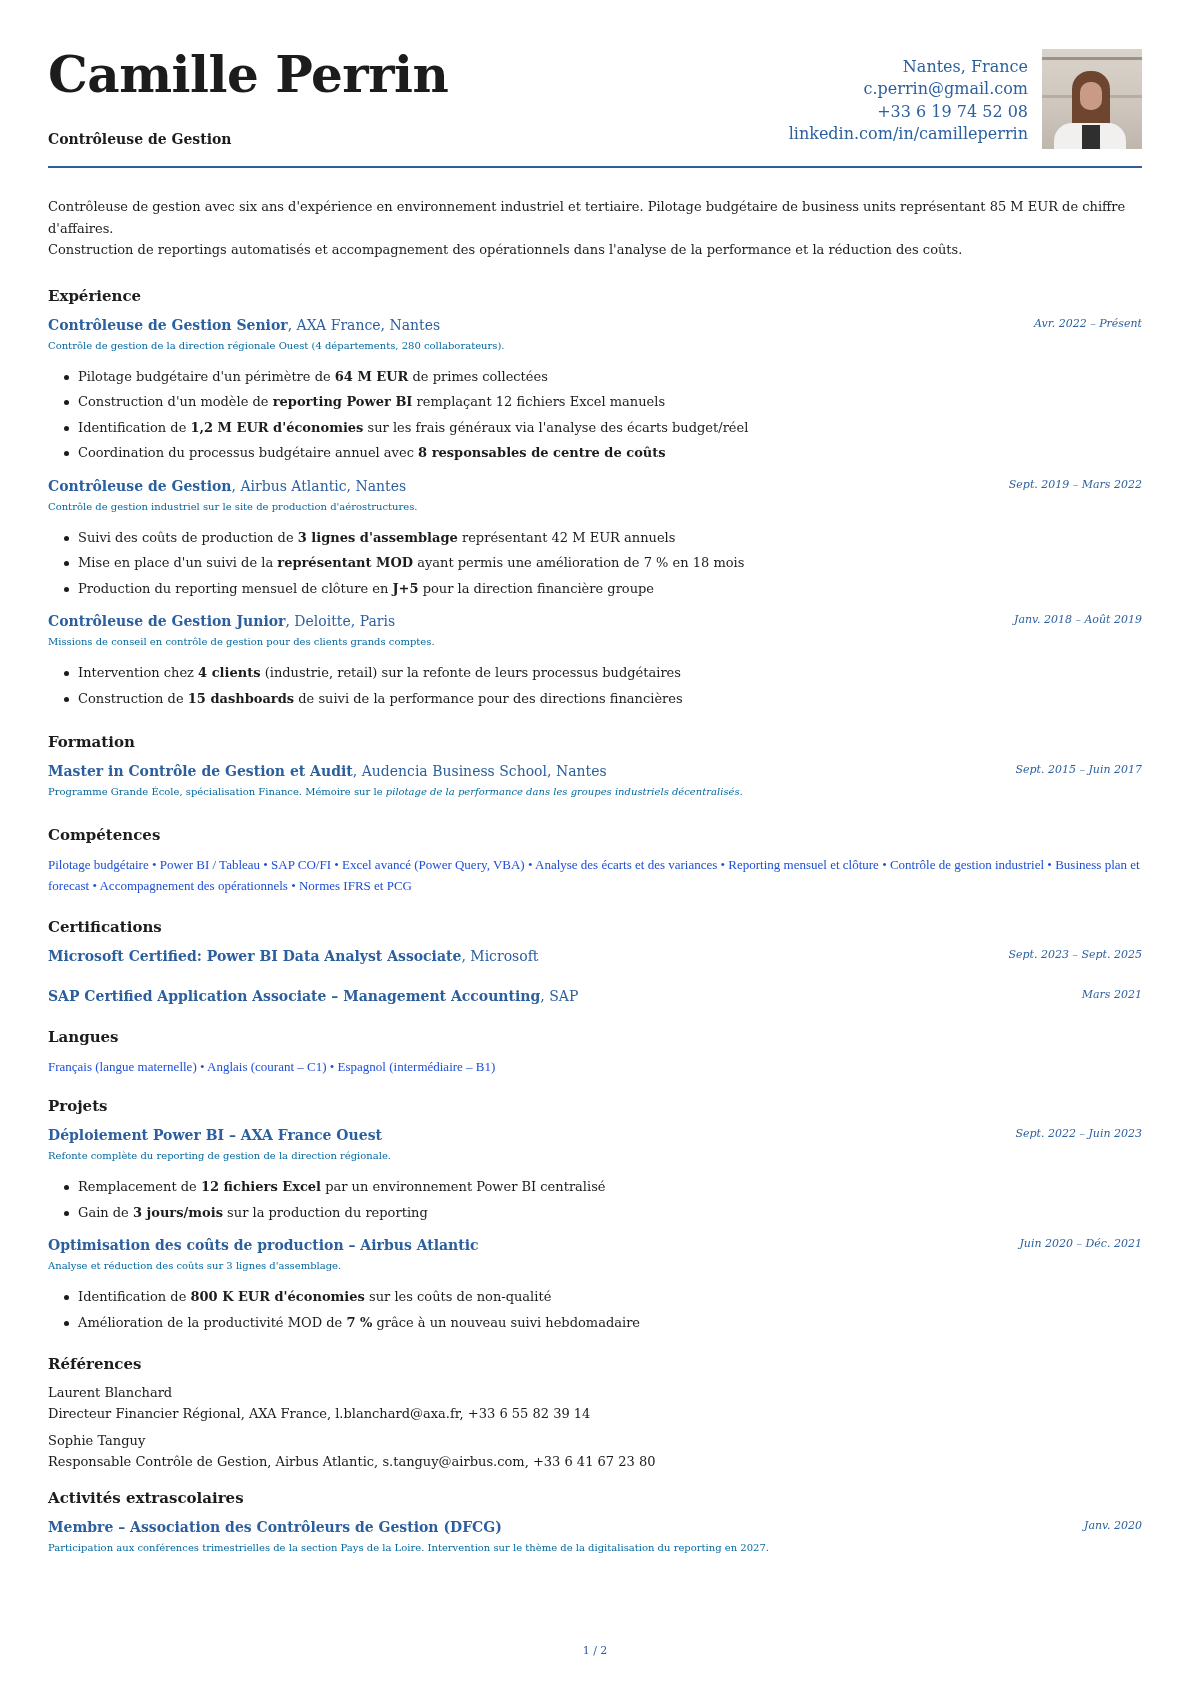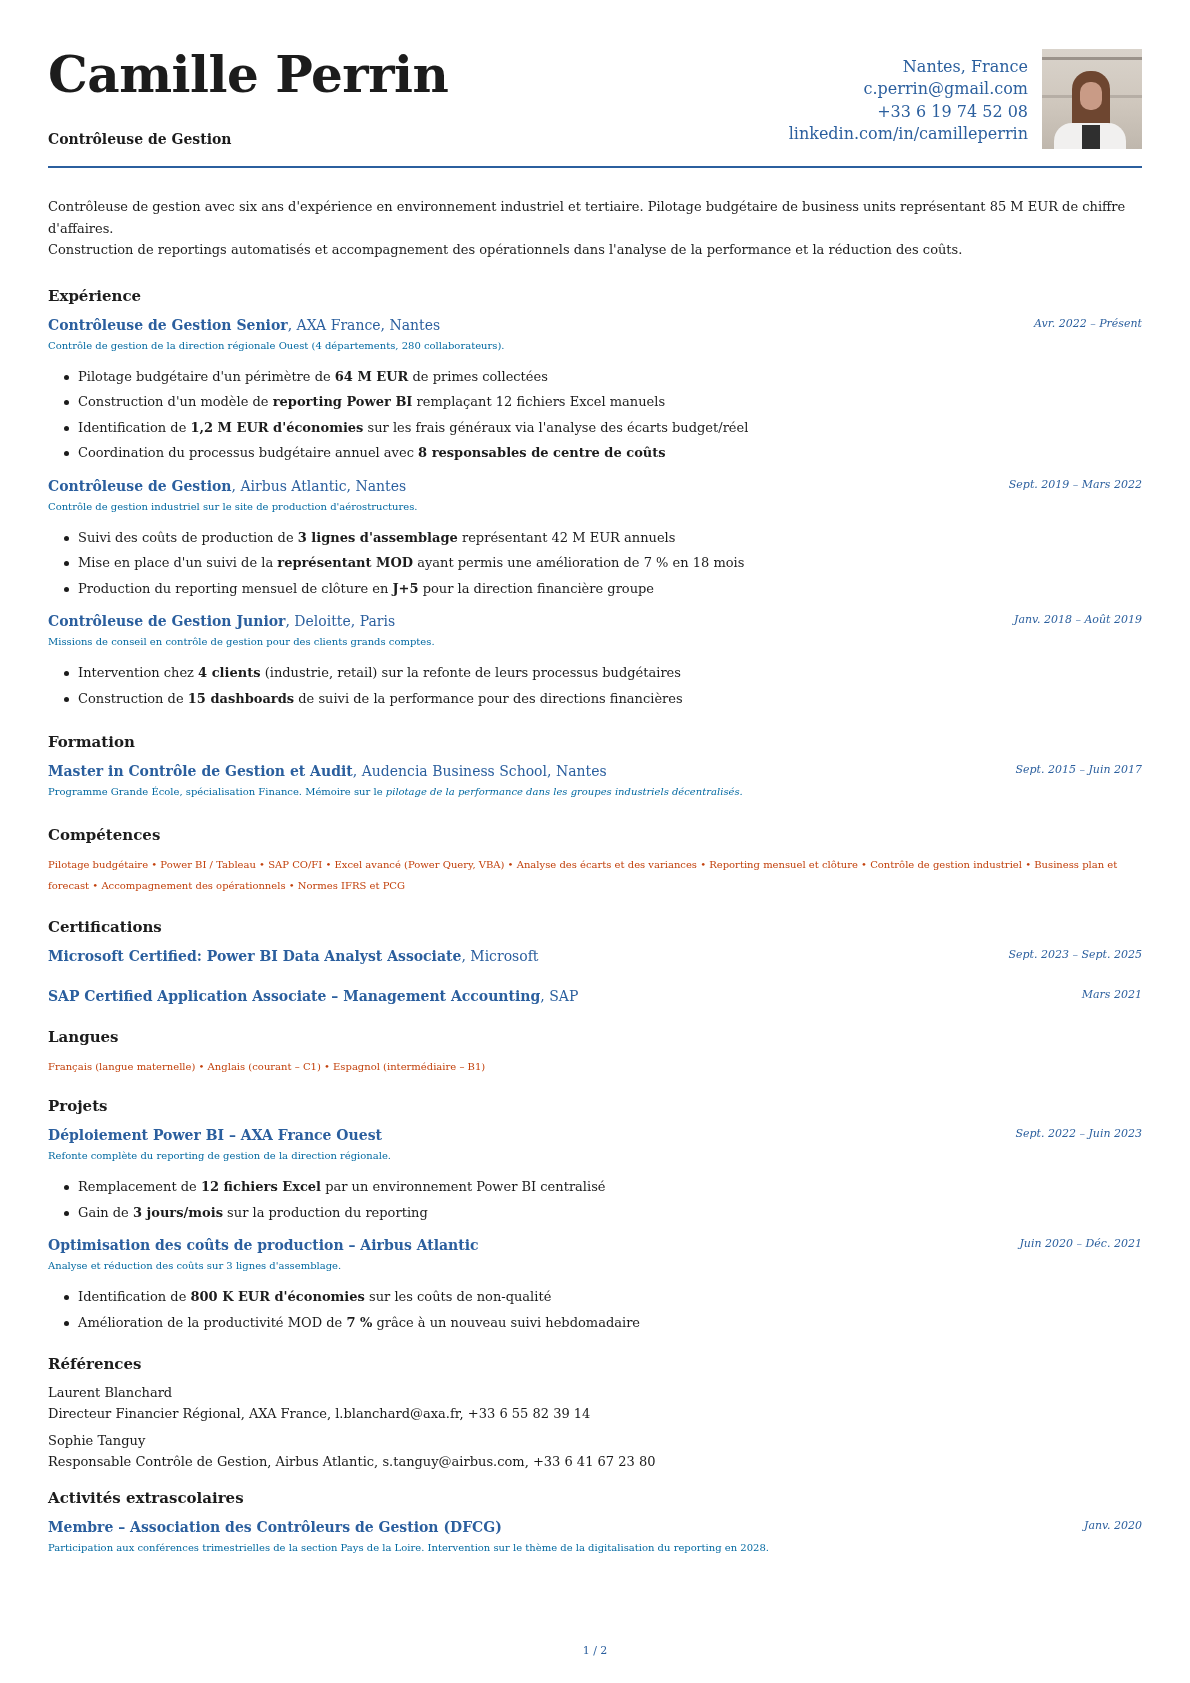--- a/index.html
+++ b/index.html
@@ -53,21 +53,21 @@
     .entry-desc i { font-style: italic; }
     ul.bullets { list-style: none; margin: 8px 0 0 0; padding: 0; }
     ul.bullets li {
       position: relative; padding-left: 30px; font-size: 13px; line-height: 25.5px; color: #1c1c1c;
     }
     ul.bullets li::before {
       content: ""; position: absolute; left: 16px; top: 11px; width: 5px; height: 5px; border-radius: 50%; background: #1c1c1c;
     }
     ul.bullets li b { font-weight: bold; }
     .entry + .entry { margin-top: 10px; }
-    .plain { font-size: 10px; line-height: 21px; color: #c2410c; }
+    .plain { font-size: 13px; line-height: 21px; color: #1d4ed8; font-family: Liberation Serif, serif; }
     .ref-name { font-weight: normal; font-size: 13px; line-height: 20px; margin-top: 4px; }
     .ref-detail { font-size: 13px; line-height: 22px; margin-bottom: 6px; }
     .footer {
       position: absolute; left: 0; right: 0; top: 1644px; text-align: center;
       font-size: 11px; color: #2b5f9e;
     }
   </style>
 </head>
 <body>
 
@@ -183,17 +183,17 @@
   </div>
   <div>
     <div class="ref-name">Sophie Tanguy</div>
     <div class="ref-detail">Responsable Contrôle de Gestion, Airbus Atlantic, s.tanguy@airbus.com, +33 6 41 67 23 80</div>
   </div>
 
   <div class="section-title" style="margin-top:16px">Activités extrascolaires</div>
   <div class="entry">
     <div class="entry-head"><b>Membre – Association des Contrôleurs de Gestion (DFCG)</b></div>
     <div class="entry-date">Janv. 2020</div>
-    <div class="entry-desc">Participation aux conférences trimestrielles de la section Pays de la Loire. Intervention sur le thème de la digitalisation du reporting en 2028.</div>
+    <div class="entry-desc">Participation aux conférences trimestrielles de la section Pays de la Loire. Intervention sur le thème de la digitalisation du reporting en 2027.</div>
   </div>
 </div>
 
 <div class="footer">1 / 2</div>
 
 </body></html>

